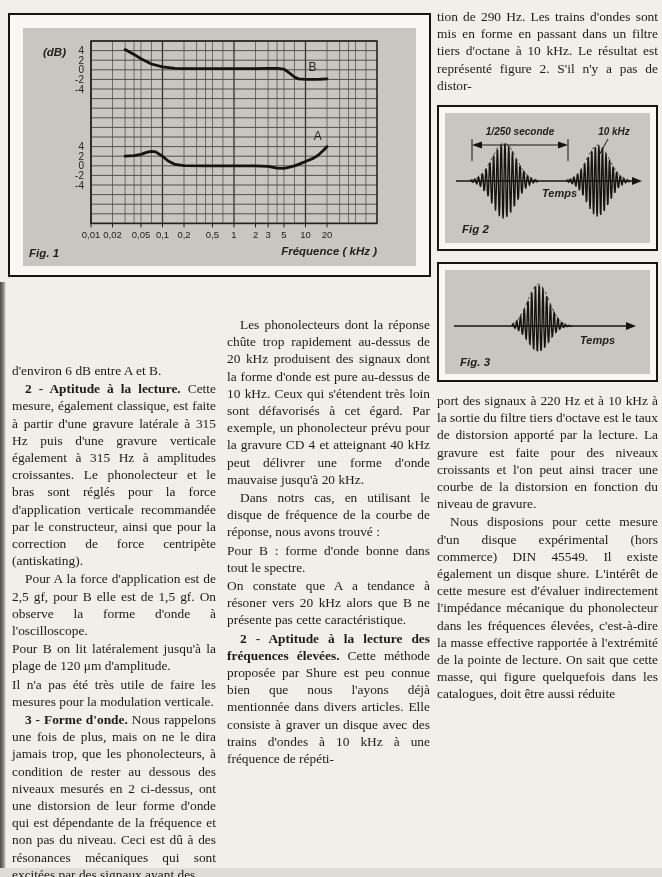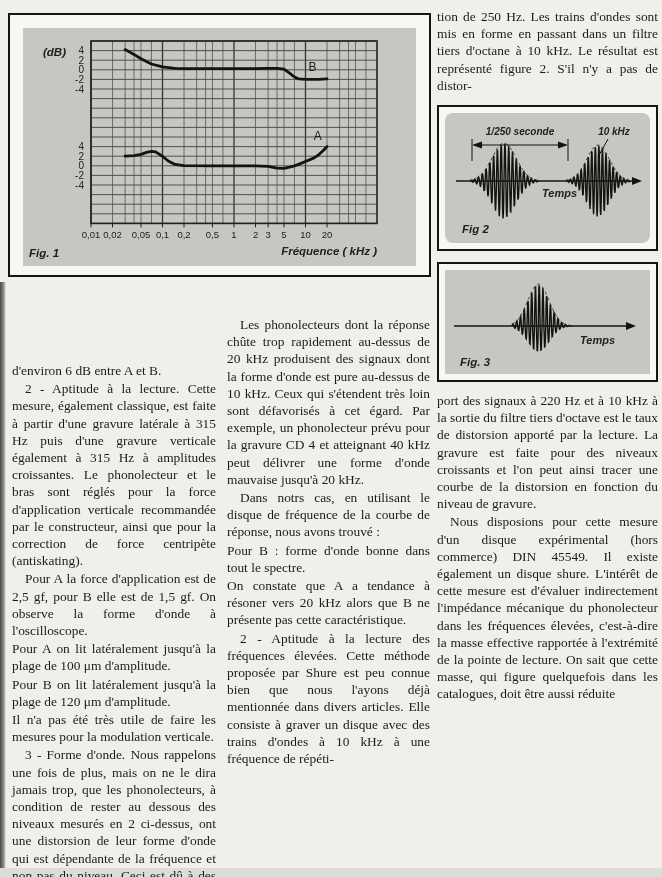--- a/index.html
+++ b/index.html
@@ -12,21 +12,21 @@
   
   .fig1-box{position:absolute;left:8px;top:13px;width:419px;height:260px;
     background:#f8f7f3;border:2px solid #161510;}
   .fig1-panel{position:absolute;left:13px;top:13px;right:13px;bottom:9px;background:#c7c6c0;}
   .fig1-panel svg{display:block;width:100%;height:100%;}
 
   
   .col{position:absolute;font-size:13.4px;line-height:17.2px;text-align:justify;}
   .col p{margin:0 0 1px 0;}
   .col p.ind{text-indent:13px;}
-  .col b{font-weight:normal;}
+  .col b{font-weight:bold;}
   #col-left{left:12px;top:316px;width:204px;margin-top:46px;}
   #col-middle{left:227px;top:316px;width:203px;}
   #col-right{left:437px;top:8px;width:221px;}
 
   
   .wave-box{border:2px solid #161510;background:#f8f7f3;padding:6px;margin:11px 0 10px 0;}
   .wave-panel{background:#c7c6c0;}
   .wave-panel svg{display:block;width:100%;height:100%;}
 </style>
 </head>
@@ -126,39 +126,38 @@
           <text x="354" y="227.4" text-anchor="end" font-size="11.5" font-style="italic" font-weight="bold" font-family="Liberation Sans, sans-serif" fill="#22211c">Fréquence ( kHz )</text>
           <text x="6" y="229.4" font-size="11.5" font-style="italic" font-weight="bold" font-family="Liberation Sans, sans-serif" fill="#22211c">Fig. 1</text>
         </svg>
     </div>
   </div>
 
   <div class="col" id="col-left">
     <p><span>d'environ 6 dB entre A et B.</span></p>
     <p class="ind"><b>2 - Aptitude à la lecture.</b> <span>Cette mesure, également classique, est faite à partir d'une gravure latérale à 315 Hz puis d'une gravure verticale également à 315 Hz à amplitudes croissantes. Le phonolecteur et le bras sont réglés pour la force d'application verticale recommandée par le constructeur, ainsi que pour la correction de force centripète (antiskating).</span></p>
     <p class="ind"><span>Pour A la force d'application est de 2,5 gf, pour B elle est de 1,5 gf. On observe la forme d'onde à l'oscilloscope.</span></p>
-    <p><span>Pour A on lit latéralement jusqu'à la plage de 100 μm d'amplitude.</span></p>
     <p><span>Pour B on lit latéralement jusqu'à la plage de 120 μm d'amplitude.</span></p>
     <p><span>Il n'a pas été très utile de faire les mesures pour la modulation verticale.</span></p>
     <p class="ind"><b>3 - Forme d'onde.</b> <span>Nous rappelons une fois de plus, mais on ne le dira jamais trop, que les phonolecteurs, à condition de rester au dessous des niveaux mesurés en 2 ci-dessus, ont une distorsion de leur forme d'onde qui est dépendante de la fréquence et non pas du niveau. Ceci est dû à des résonances mécaniques qui sont excitées par des signaux ayant des</span></p>
   </div>
 
   <div class="col" id="col-middle">
     <p class="ind"><span>Les phonolecteurs dont la réponse chûte trop rapidement au-dessus de 20 kHz produisent des signaux dont la forme d'onde est pure au-dessus de 10 kHz. Ceux qui s'étendent très loin sont défavorisés à cet égard. Par exemple, un phonolecteur prévu pour la gravure CD 4 et atteignant 40 kHz peut délivrer une forme d'onde mauvaise jusqu'à 20 kHz.</span></p>
     <p class="ind"><span>Dans notrs cas, en utilisant le disque de fréquence de la courbe de réponse, nous avons trouvé :</span></p>
     <p><span>Pour B : forme d'onde bonne dans tout le spectre.</span></p>
     <p><span>On constate que A a tendance à résoner vers 20 kHz alors que B ne présente pas cette caractéristique.</span></p>
     <p class="ind"><b>2 - Aptitude à la lecture des fréquences élevées.</b> <span>Cette méthode proposée par Shure est peu connue bien que nous l'ayons déjà mentionnée dans divers articles. Elle consiste à graver un disque avec des trains d'ondes à 10 kHz à une fréquence de répéti-</span></p>
   </div>
 
   <div class="col" id="col-right">
-    <p><span>tion de 250 Hz. Les trains d'ondes sont mis en forme en passant dans un filtre tiers d'octane à 10 kHz. Le résultat est représenté figure 2. S'il n'y a pas de distor-</span></p>
+    <p><span>tion de 290 Hz. Les trains d'ondes sont mis en forme en passant dans un filtre tiers d'octane à 10 kHz. Le résultat est représenté figure 2. S'il n'y a pas de distor-</span></p>
 
     <div class="wave-box">
-      <div class="wave-panel" style="height:130px;border-radius:8px;">
+      <div class="wave-panel" style="height:130px;">
         <svg id="fig2-svg" viewBox="0 0 203 130">
             <line x1="10" y1="68" x2="188" y2="68" stroke="#14130d" stroke-width="1.6"></line>
             <polygon points="186,64 196,68 186,72" fill="#14130d"></polygon>
             <path d="M24.0 68.0L24.4 67.5L24.9 67.2L25.3 67.2L25.7 67.7L26.1 68.4L26.5 69.1L27.0 69.3L27.4 68.9L27.8 67.9L28.3 66.7L28.7 66.1L29.1 66.3L29.5 67.5L30.0 69.1L30.4 70.5L30.8 70.8L31.2 69.7L31.6 67.5L32.1 65.2L32.5 64.0L32.9 64.7L33.4 67.3L33.8 70.6L34.2 73.1L34.6 73.3L35.0 70.8L35.5 66.5L35.9 62.3L36.3 60.5L36.8 62.4L37.2 67.3L37.6 73.3L38.0 77.3L38.5 77.0L38.9 72.1L39.3 64.5L39.7 57.8L40.1 55.5L40.6 59.4L41.0 68.0L41.4 77.5L41.9 83.2L42.3 81.8L42.7 73.2L43.1 61.2L43.5 51.6L44.0 49.3L44.4 56.2L44.8 69.6L45.3 83.3L45.7 90.4L46.1 86.8L46.5 73.6L47.0 56.7L47.4 44.2L47.8 42.8L48.2 53.7L48.6 72.4L49.1 89.9L49.5 97.6L49.9 91.1L50.4 72.9L50.8 51.4L51.2 37.2L51.6 37.5L52.0 52.7L52.5 76.0L52.9 96.1L53.3 103.1L53.8 93.2L54.2 70.8L54.6 46.5L55.0 32.2L55.5 34.9L55.9 53.7L56.3 79.6L56.7 100.2L57.1 105.4L57.6 92.7L58.0 68.0L58.4 43.3L58.8 30.6L59.3 35.8L59.7 56.4L60.1 82.3L60.5 101.1L61.0 103.8L61.4 89.5L61.8 65.2L62.3 42.8L62.7 32.9L63.1 39.9L63.5 60.0L64.0 83.3L64.4 98.5L64.8 98.8L65.2 84.6L65.7 63.1L66.1 44.9L66.5 38.4L66.9 46.1L67.3 63.6L67.8 82.3L68.2 93.2L68.6 91.8L69.0 79.3L69.5 62.4L69.9 49.2L70.3 45.6L70.8 52.7L71.2 66.4L71.6 79.8L72.0 86.7L72.5 84.4L72.9 74.8L73.3 62.8L73.7 54.2L74.2 52.8L74.6 58.5L75.0 68.0L75.4 76.6L75.8 80.5L76.3 78.2L76.7 71.5L77.1 63.9L77.5 59.0L78.0 58.7L78.4 62.7L78.8 68.7L79.3 73.6L79.7 75.5L80.1 73.7L80.5 69.5L81.0 65.2L81.4 62.7L81.8 62.9L82.2 65.4L82.7 68.7L83.1 71.3L83.5 72.0L83.9 70.8L84.3 68.5L84.8 66.3L85.2 65.2L85.6 65.5L86.0 66.9L86.5 68.5L86.9 69.7L87.3 69.9L87.8 69.3L88.2 68.1L88.6 67.1L89.0 66.7L89.5 66.9L89.9 67.6L90.3 68.3L90.7 68.8L91.2 68.8L91.6 68.5L92.0 68.0" fill="none" stroke="#14130d" stroke-width="1.4"></path>
             <path d="M24.0 67.3L25.7 67.0L27.4 66.5L29.1 65.9L30.8 65.1L32.5 64.0L34.2 62.6L35.9 61.0L37.6 59.0L39.3 56.7L41.0 54.0L42.7 51.1L44.4 48.0L46.1 44.7L47.8 41.5L49.5 38.4L51.2 35.6L52.9 33.3L54.6 31.5L56.3 30.4L58.0 30.0L59.7 30.4L61.4 31.5L63.1 33.3L64.8 35.6L66.5 38.4L68.2 41.5L69.9 44.7L71.6 48.0L73.3 51.1L75.0 54.0L76.7 56.7L78.4 59.0L80.1 61.0L81.8 62.6L83.5 64.0L85.2 65.1L86.9 65.9L88.6 66.5L90.3 67.0L92.0 67.3" fill="none" stroke="#3a3934" stroke-width="0.9" stroke-dasharray="3 3"></path>
             <path d="M120.0 68.0L120.4 67.5L120.8 67.2L121.2 67.2L121.6 67.7L122.0 68.4L122.4 69.0L122.8 69.3L123.2 68.8L123.6 67.9L124.0 66.8L124.4 66.2L124.8 66.4L125.2 67.5L125.6 69.1L126.0 70.4L126.4 70.6L126.8 69.6L127.2 67.5L127.6 65.3L128.0 64.2L128.4 64.9L128.8 67.3L129.2 70.5L129.6 72.8L130.0 73.0L130.4 70.6L130.8 66.5L131.2 62.6L131.6 60.9L132.0 62.7L132.4 67.4L132.8 73.0L133.2 76.8L133.6 76.5L134.0 71.9L134.4 64.7L134.8 58.3L135.2 56.2L135.6 59.8L136.0 68.0L136.4 77.0L136.8 82.4L137.2 81.0L137.6 72.9L138.0 61.6L138.4 52.4L138.8 50.3L139.2 56.8L139.6 69.5L140.0 82.5L140.4 89.2L140.8 85.8L141.2 73.3L141.6 57.3L142.0 45.5L142.4 44.1L142.8 54.5L143.2 72.2L143.6 88.8L144.0 96.0L144.4 89.8L144.8 72.6L145.2 52.3L145.6 38.8L146.0 39.1L146.4 53.5L146.8 75.6L147.2 94.6L147.6 101.3L148.0 91.9L148.4 70.7L148.8 47.7L149.2 34.1L149.6 36.6L150.0 54.4L150.4 79.0L150.8 98.5L151.2 103.5L151.6 91.4L152.0 68.0L152.4 44.6L152.8 32.5L153.2 37.5L153.6 57.0L154.0 81.6L154.4 99.4L154.8 101.9L155.2 88.3L155.6 65.3L156.0 44.1L156.4 34.7L156.8 41.4L157.2 60.4L157.6 82.5L158.0 96.9L158.4 97.2L158.8 83.7L159.2 63.4L159.6 46.2L160.0 40.0L160.4 47.2L160.8 63.8L161.2 81.5L161.6 91.9L162.0 90.5L162.4 78.7L162.8 62.7L163.2 50.2L163.6 46.8L164.0 53.5L164.4 66.5L164.8 79.2L165.2 85.7L165.6 83.6L166.0 74.4L166.4 63.1L166.8 55.0L167.2 53.6L167.6 59.0L168.0 68.0L168.4 76.2L168.8 79.8L169.2 77.7L169.6 71.3L170.0 64.1L170.4 59.5L170.8 59.2L171.2 63.0L171.6 68.6L172.0 73.3L172.4 75.1L172.8 73.4L173.2 69.5L173.6 65.4L174.0 63.0L174.4 63.2L174.8 65.5L175.2 68.7L175.6 71.1L176.0 71.8L176.4 70.7L176.8 68.5L177.2 66.4L177.6 65.4L178.0 65.6L178.4 66.9L178.8 68.5L179.2 69.6L179.6 69.8L180.0 69.2L180.4 68.1L180.8 67.2L181.2 66.7L181.6 67.0L182.0 67.6L182.4 68.3L182.8 68.8L183.2 68.8L183.6 68.5L184.0 68.0" fill="none" stroke="#14130d" stroke-width="1.4"></path>
             <path d="M120.0 67.3L121.6 67.0L123.2 66.6L124.8 66.0L126.4 65.2L128.0 64.2L129.6 62.9L131.2 61.4L132.8 59.5L134.4 57.3L136.0 54.8L137.6 52.0L139.2 49.0L140.8 45.9L142.4 42.9L144.0 40.0L145.6 37.3L147.2 35.1L148.8 33.4L150.4 32.4L152.0 32.0L153.6 32.4L155.2 33.4L156.8 35.1L158.4 37.3L160.0 40.0L161.6 42.9L163.2 45.9L164.8 49.0L166.4 52.0L168.0 54.8L169.6 57.3L171.2 59.5L172.8 61.4L174.4 62.9L176.0 64.2L177.6 65.2L179.2 66.0L180.8 66.6L182.4 67.0L184.0 67.3" fill="none" stroke="#3a3934" stroke-width="0.9" stroke-dasharray="3 3"></path>
             <line x1="26" y1="26" x2="26" y2="48" stroke="#14130d" stroke-width="1"></line>
             <line x1="122" y1="26" x2="122" y2="48" stroke="#14130d" stroke-width="1"></line>
             <line x1="30" y1="32" x2="118" y2="32" stroke="#14130d" stroke-width="1.2"></line>

